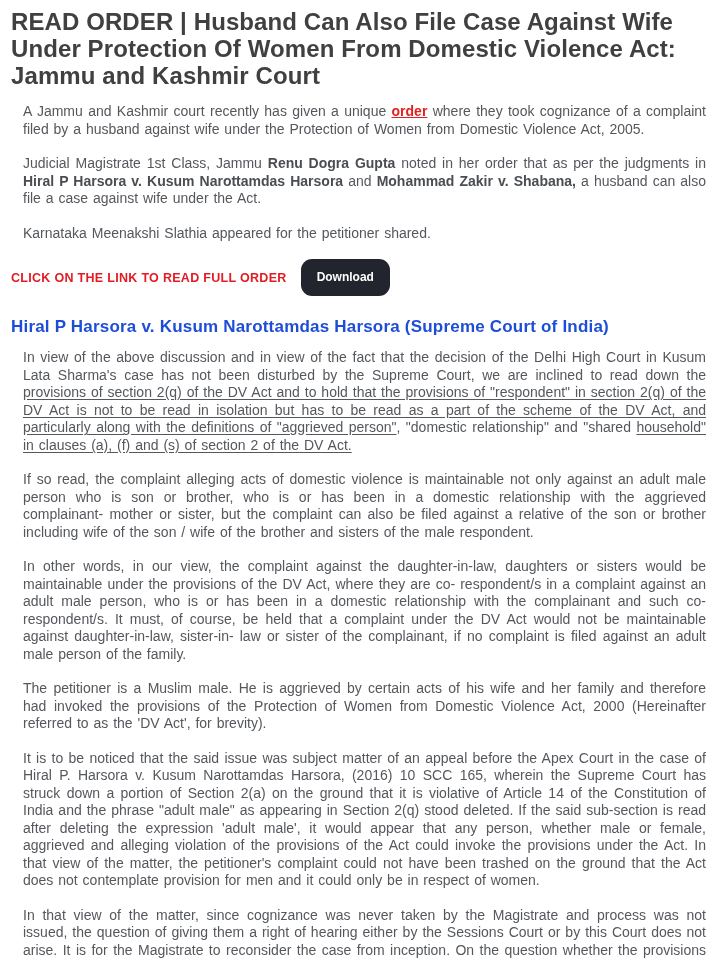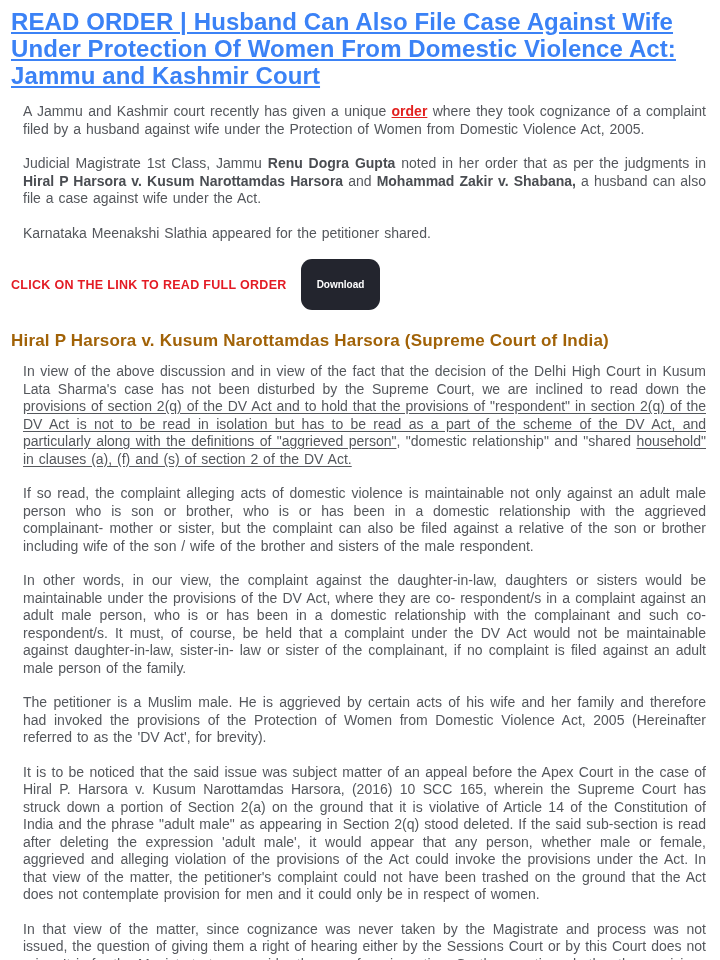--- a/index.html
+++ b/index.html
@@ -11,24 +11,23 @@
     font-family: "Liberation Sans", "DejaVu Sans", sans-serif;
     overflow: hidden;
   }
   .article {
     padding: 8px 14px 20px 11px;
   }
   h1.headline {
     font-size: 24px;
     line-height: 27px;
     font-weight: 700;
-    color: #3b82f6;
+    color: #404040;
     letter-spacing: 0.1px;
     margin: 0 0 14px 0;
-    text-decoration: underline;
   }
   p.body-text {
     font-size: 14px;
     line-height: 17.5px;
     color: #54575c;
     text-align: justify;
     margin: 0 0 17px 12px;
     word-spacing: 1px;
   }
   .bold-italic { font-weight: 700; color: #4a4d52; }
@@ -51,28 +50,28 @@
     font-weight: 700;
     font-size: 12.5px;
     letter-spacing: 0.3px;
   }
   .download-btn {
     background: #23252e;
     color: #ffffff;
     border: none;
     border-radius: 11px;
     font-family: "Liberation Sans", sans-serif;
-    font-size: 10px;
+    font-size: 12px;
     font-weight: 700;
-    padding: 20px 16px;
+    padding: 12px 16px;
     cursor: pointer;
     line-height: 1.1;
   }
   h2.section-heading {
-    color: #a16207;
+    color: #1d4ed8;
     font-size: 17px;
     line-height: 24px;
     font-weight: 700;
     letter-spacing: 0.2px;
     margin: 19px 0 10px 0;
   }
 </style>
 </head>
 <body>
 
@@ -94,19 +93,19 @@
 
   <h2 class="section-heading">Hiral P Harsora v. Kusum Narottamdas Harsora (Supreme Court of India)</h2>
 
   <p class="body-text"><span>In view of the above discussion and in view of the fact that the decision of the Delhi High Court in Kusum Lata Sharma's case has not been disturbed by the Supreme Court, we are inclined to read down the </span><span class="underlined">provisions of section 2(q) of the DV Act and to hold that the provisions of "respondent" in section 2(q) of the DV Act is not to be read in isolation but has to be read as a part of the scheme of the DV Act, and particularly along with the definitions of "aggrieved person"</span><span>, "domestic relationship" and "shared </span><span class="underlined">household" in clauses (a), (f) and (s) of section 2 of the DV Act.</span></p>
 
   <p class="body-text">If so read, the complaint alleging acts of domestic violence is maintainable not only against an adult male person who is son or brother, who is or has been in a domestic relationship with the aggrieved complainant- mother or sister, but the complaint can also be filed against a relative of the son or brother including wife of the son / wife of the brother and sisters of the male respondent.</p>
 
   <p class="body-text">In other words, in our view, the complaint against the daughter-in-law, daughters or sisters would be maintainable under the provisions of the DV Act, where they are co- respondent/s in a complaint against an adult male person, who is or has been in a domestic relationship with the complainant and such co-respondent/s. It must, of course, be held that a complaint under the DV Act would not be maintainable against daughter-in-law, sister-in- law or sister of the complainant, if no complaint is filed against an adult male person of the family.</p>
 
 
-  <p class="body-text">The petitioner is a Muslim male. He is aggrieved by certain acts of his wife and her family and therefore had invoked the provisions of the Protection of Women from Domestic Violence Act, 2005 (Hereinafter referred to as the 'DV Act', for brevity).</p>
+  <p class="body-text">The petitioner is a Muslim male. He is aggrieved by certain acts of his wife and her family and therefore had invoked the provisions of the Protection of Women from Domestic Violence Act, 2000 (Hereinafter referred to as the 'DV Act', for brevity).</p>
 
   <p class="body-text">It is to be noticed that the said issue was subject matter of an appeal before the Apex Court in the case of Hiral P. Harsora v. Kusum Narottamdas Harsora, (2016) 10 SCC 165, wherein the Supreme Court has struck down a portion of Section 2(a) on the ground that it is violative of Article 14 of the Constitution of India and the phrase "adult male" as appearing in Section 2(q) stood deleted. If the said sub-section is read after deleting the expression 'adult male', it would appear that any person, whether male or female, aggrieved and alleging violation of the provisions of the Act could invoke the provisions under the Act. In that view of the matter, the petitioner's complaint could not have been trashed on the ground that the Act does not contemplate provision for men and it could only be in respect of women.</p>
 
   <p class="body-text">In that view of the matter, since cognizance was never taken by the Magistrate and process was not issued, the question of giving them a right of hearing either by the Sessions Court or by this Court does not arise. It is for the Magistrate to reconsider the case from inception. On the question whether the provisions of the DV Act can be invoked by the petitioner or not is no longer res integra. The petition would therefore have to be entertained.</p>
 
 </div>
 
 </body></html>

